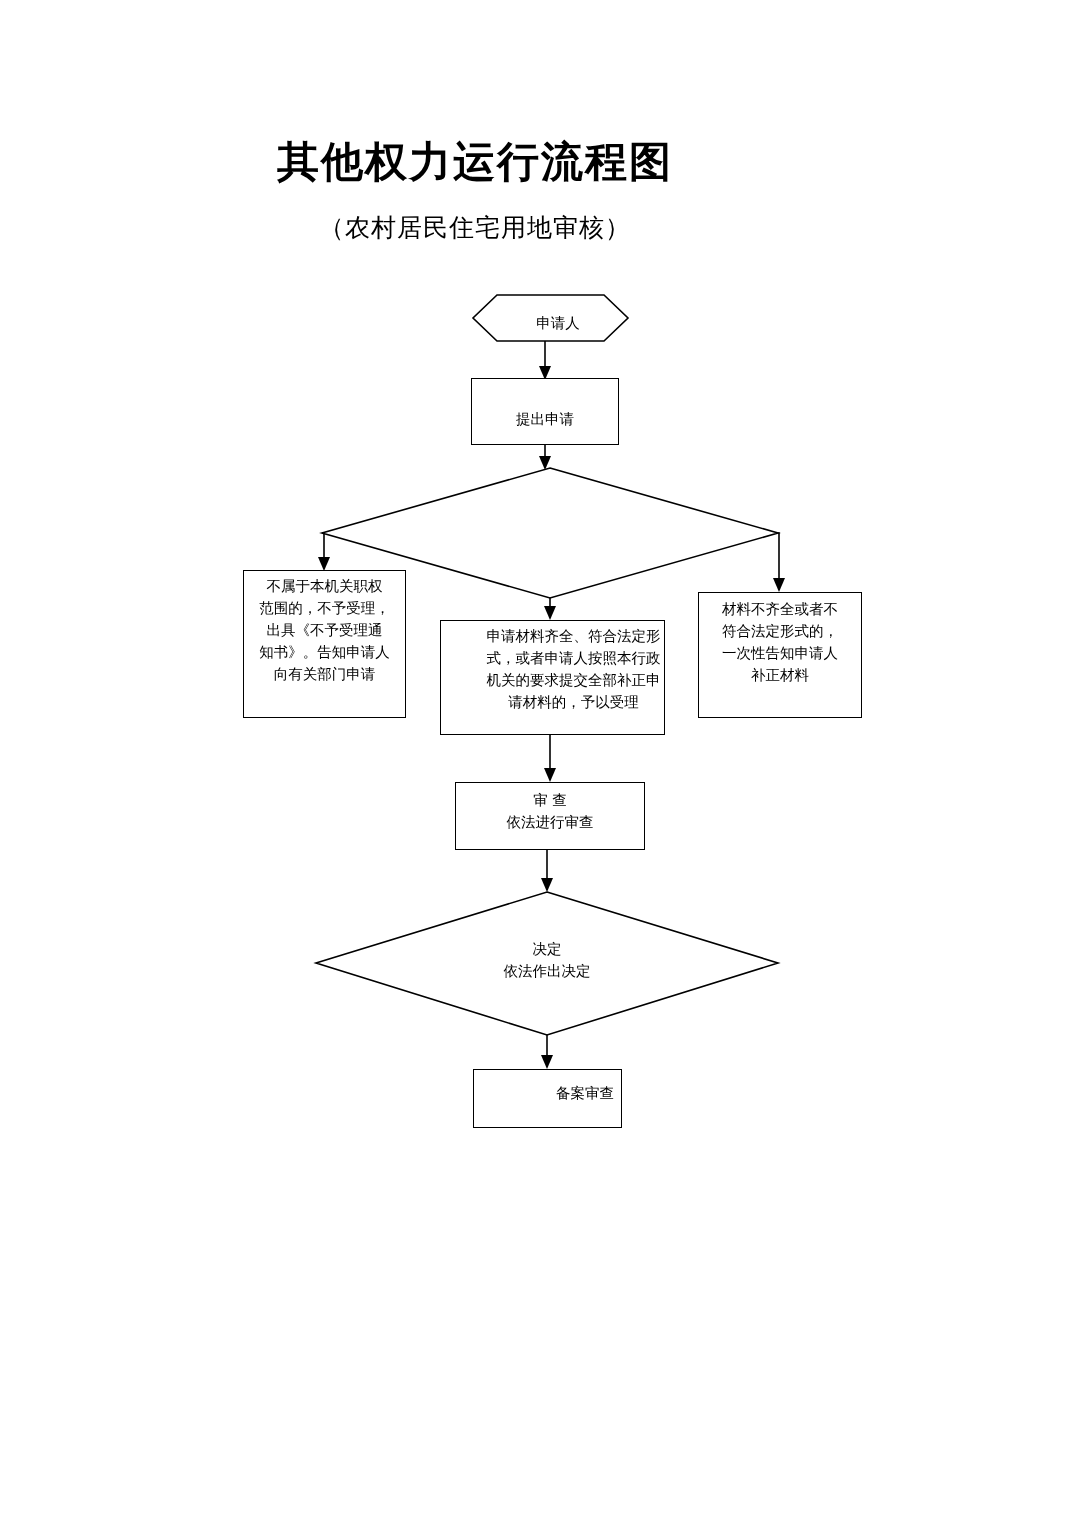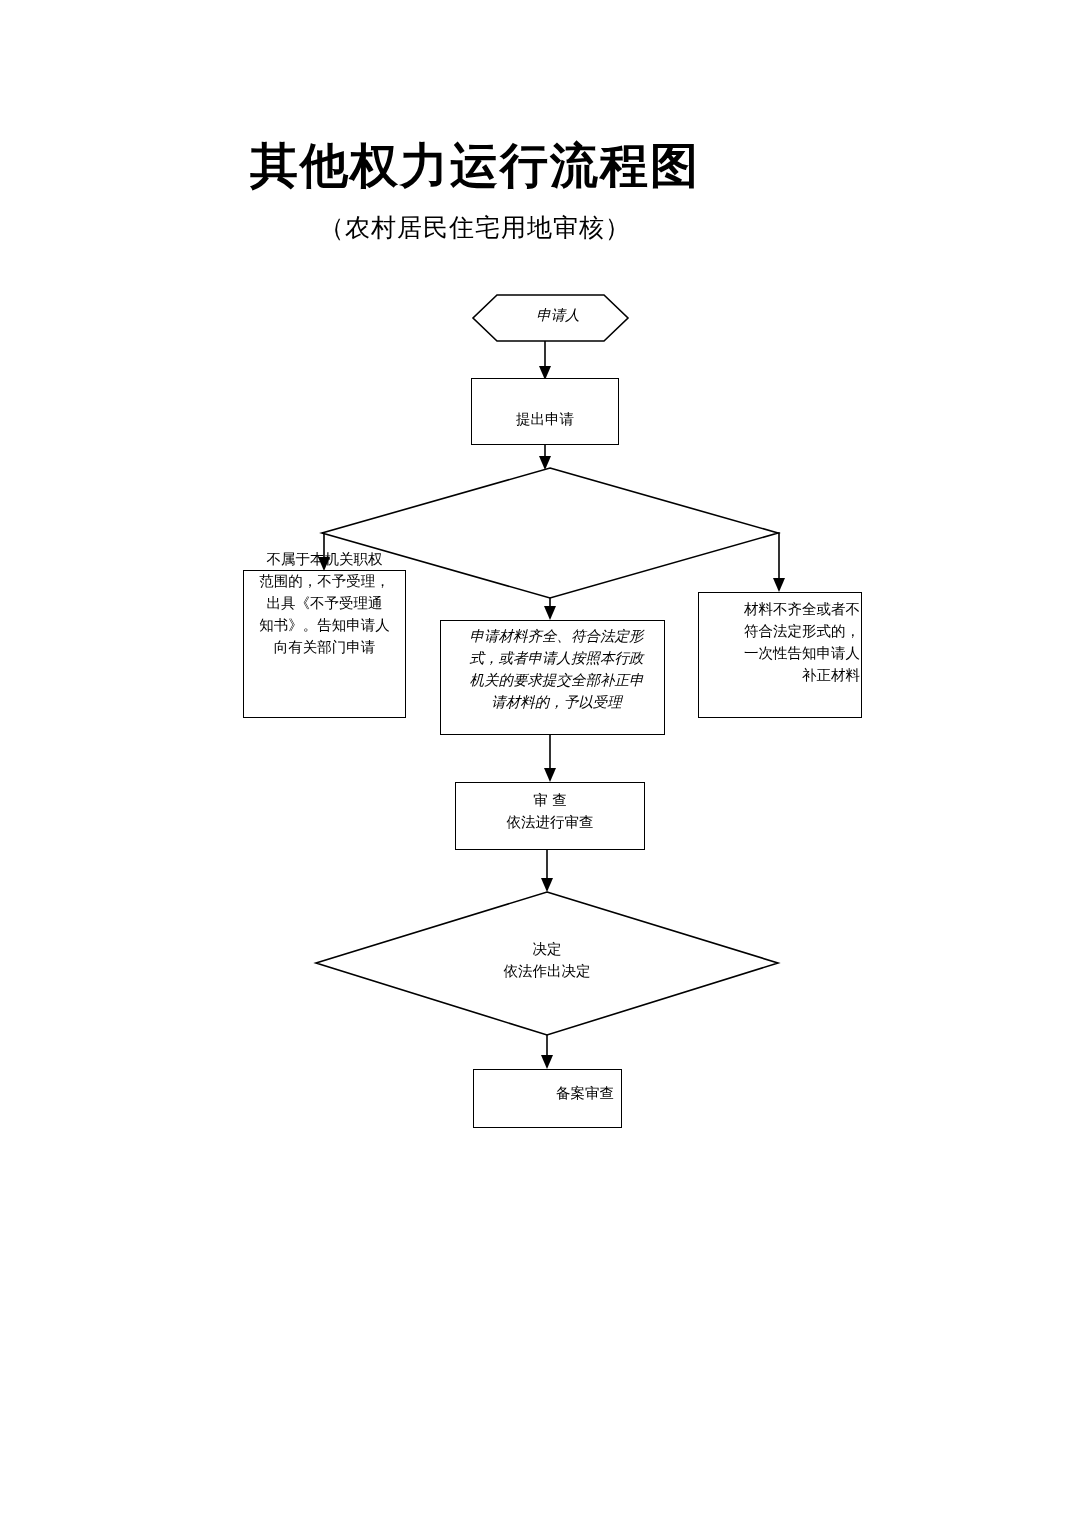--- a/index.html
+++ b/index.html
@@ -19,21 +19,21 @@
     overflow: hidden;
   }
 
   
   .title {
     position: absolute;
     left: 0;
     top: 137px;
     width: 950px;
     text-align: center;
-    font-size: 48px;
+    font-size: 42px;
     font-weight: bold;
     letter-spacing: 2px;
     font-family: "DejaVu Serif", "Liberation Serif", serif;
     line-height: 1.2;
   }
   .subtitle {
     position: absolute;
     left: 0;
     top: 213px;
     width: 950px;
@@ -117,41 +117,41 @@
 
     <line x1="547" y1="850" x2="547" y2="883"></line>
     <polygon class="head" points="547,892 541,878 553,878"></polygon>
 
     <polygon class="shape" points="547,892 778,963 547,1035 316,963"></polygon>
 
     <line x1="547" y1="1035" x2="547" y2="1060"></line>
     <polygon class="head" points="547,1069 541,1055 553,1055"></polygon>
   </svg>
 
-  <div class="node-text" style="left:473px; top:304px; width:170px;font-style:italic;">申请人</div>
+  <div class="node-text" style="left:473px; top:312px; width:170px;">申请人</div>
 
   <div class="box" style="left:471px; top:378px; width:148px; height:67px;"></div>
   <div class="node-text" style="left:471px; top:408px; width:148px;">提出申请</div>
 
 
   <div class="box" style="left:243px; top:570px; width:163px; height:148px;"></div>
-  <div class="node-text" style="left:246px; top:548px; width:157px;text-align:center;">不属于本机关职权
+  <div class="node-text" style="left:246px; top:575px; width:157px;text-align:center;">不属于本机关职权
 范围的，不予受理，
 出具《不予受理通
 知书》。告知申请人
 向有关部门申请</div>
 
   <div class="box" style="left:440px; top:620px; width:225px; height:115px;"></div>
-  <div class="node-text" style="left:447px; top:625px; width:219px;font-style:italic;">申请材料齐全、符合法定形
+  <div class="node-text" style="left:464px; top:625px; width:219px;">申请材料齐全、符合法定形
 式，或者申请人按照本行政
 机关的要求提交全部补正申
 请材料的，予以受理</div>
 
   <div class="box" style="left:698px; top:592px; width:164px; height:126px;"></div>
-  <div class="node-text" style="left:700px; top:598px; width:160px;text-align:right;">材料不齐全或者不
+  <div class="node-text" style="left:700px; top:598px; width:160px;">材料不齐全或者不
 符合法定形式的，
 一次性告知申请人
 补正材料</div>
 
   <div class="box" style="left:455px; top:782px; width:190px; height:68px;"></div>
   <div class="node-text" style="left:432px; top:938px; width:230px;">决定
 依法作出决定</div>
 
   <div class="node-text" style="left:455px; top:789px; width:190px;">审 查
 依法进行审查</div>

